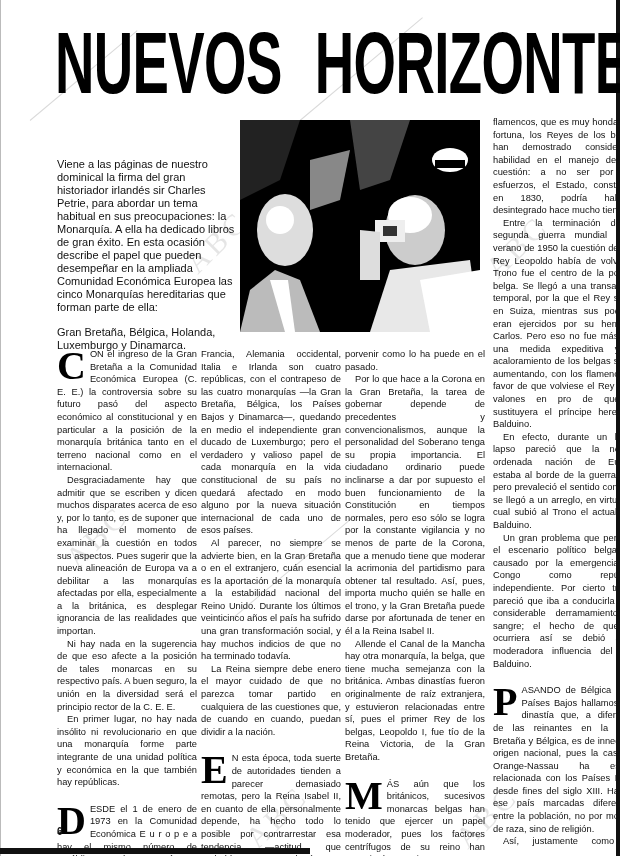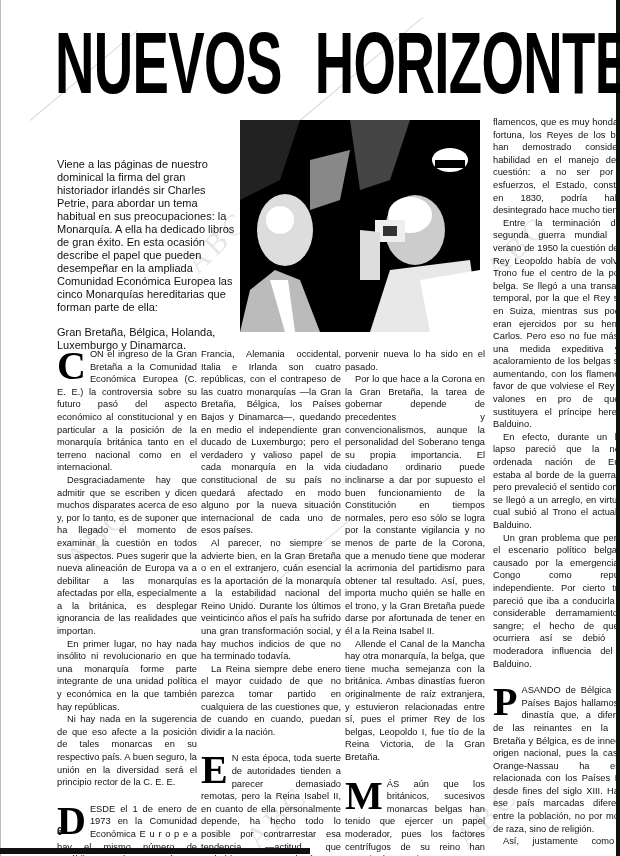--- a/index.html
+++ b/index.html
@@ -92,34 +92,34 @@
       <ellipse cx="210" cy="40" rx="18" ry="12" fill="#fff"></ellipse>
       <rect x="195" y="40" width="30" height="8" fill="#000"></rect>
       <path d="M110 0 L170 0 L150 60 L120 70 Z" fill="#444"></path>
       <path d="M70 40 L110 30 L100 80 L70 90 Z" fill="#888"></path>
     </svg>
   </div>
 
   <div class="col c1">
     <p class="noind"><span class="drop">C</span><span>ON el ingreso de la Gran Bretaña a la Comunidad Económica Europea (C. E. E.) la controversia sobre su futuro pasó del aspecto económico al constitucional y en particular a la posición de la monarquía británica tanto en el terreno nacional como en el internacional.</span></p>
     <p>Desgraciadamente hay que admitir que se escriben y dicen muchos disparates acerca de eso y, por lo tanto, es de suponer que ha llegado el momento de examinar la cuestión en todos sus aspectos. Pues sugerir que la nueva alineación de Europa va a debilitar a las monarquías afectadas por ella, especialmente a la británica, es desplegar ignorancia de las realidades que importan.</p>
+    <p>Ni hay nada en la sugerencia de que eso afecte a la posición de tales monarcas en su respectivo país. A buen seguro, la unión en la diversidad será el principio rector de la C. E. E.</p>
     <p>En primer lugar, no hay nada insólito ni revolucionario en que una monarquía forme parte integrante de una unidad política y económica en la que también hay repúblicas.</p>
-    <p>Ni hay nada en la sugerencia de que eso afecte a la posición de tales monarcas en su respectivo país. A buen seguro, la unión en la diversidad será el principio rector de la C. E. E.</p>
     <p class="noind gap"><span class="drop">D</span><span>ESDE el 1 de enero de 1973 en la Comunidad Económica E u r o p e a hay el mismo número de repúblicas que de monarquías.</span></p>
   </div>
 
   <div class="col c2">
     <p class="noind">Francia, Alemania occidental, Italia e Irlanda son cuatro repúblicas, con el contrapeso de las cuatro monarquías —la Gran Bretaña, Bélgica, los Países Bajos y Dinamarca—, quedando en medio el independiente gran ducado de Luxemburgo; pero el verdadero y valioso papel de cada monarquía en la vida constitucional de su país no quedará afectado en modo alguno por la nueva situación internacional de cada uno de esos países.</p>
     <p>Al parecer, no siempre se advierte bien, en la Gran Bretaña o en el extranjero, cuán esencial es la aportación de la monarquía a la estabilidad nacional del Reino Unido. Durante los últimos veinticinco años el país ha sufrido una gran transformación social, y hay muchos indicios de que no ha terminado todavía.</p>
     <p>La Reina siempre debe enero el mayor cuidado de que no parezca tomar partido en cualquiera de las cuestiones que, de cuando en cuando, puedan dividir a la nación.</p>
     <p class="noind gap"><span class="drop">E</span><span>N esta época, toda suerte de autoridades tienden a parecer demasiado remotas, pero la Reina Isabel II, en cuanto de ella personalmente depende, ha hecho todo lo posible por contrarrestar esa tendencia —actitud que probablemente resultará tan necesaria en el</span></p>
   </div>
 
   <div class="col c3">
-    <p class="noind">porvenir nueva lo ha sido en el pasado.</p>
+    <p class="noind">porvenir como lo ha puede en el pasado.</p>
     <p>Por lo que hace a la Corona en la Gran Bretaña, la tarea de gobernar depende de precedentes y convencionalismos, aunque la personalidad del Soberano tenga su propia importancia. El ciudadano ordinario puede inclinarse a dar por supuesto el buen funcionamiento de la Constitución en tiempos normales, pero eso sólo se logra por la constante vigilancia y no menos de parte de la Corona, que a menudo tiene que moderar la acrimonia del partidismo para obtener tal resultado. Así, pues, importa mucho quién se halle en el trono, y la Gran Bretaña puede darse por afortunada de tener en él a la Reina Isabel II.</p>
     <p>Allende el Canal de la Mancha hay otra monarquía, la belga, que tiene mucha semejanza con la británica. Ambas dinastías fueron originalmente de raíz extranjera, y estuvieron relacionadas entre sí, pues el primer Rey de los belgas, Leopoldo I, fue tío de la Reina Victoria, de la Gran Bretaña.</p>
     <p class="noind gap"><span class="drop">M</span><span>ÁS aún que los británicos, sucesivos monarcas belgas han tenido que ejercer un papel moderador, pues los factores centrífugos de su reino han necesitado siempre muy cuidadoso manejo. Surgen de la división entre elementos franceses y</span></p>
   </div>
 
   <div class="col c4">
     <div class="inner">
       <p class="noind">flamencos, que es muy honda. Por fortuna, los Reyes de los belgas han demostrado considerable habilidad en el manejo de esa cuestión: a no ser por sus esfuerzos, el Estado, constituido en 1830, podría haberse desintegrado hace mucho tiempo.</p>
       <p>Entre la terminación de la segunda guerra mundial y el verano de 1950 la cuestión de si el Rey Leopoldo había de volver al Trono fue el centro de la política belga. Se llegó a una transacción temporal, por la que el Rey siguió en Suiza, mientras sus poderes eran ejercidos por su hermano Carlos. Pero eso no fue más que una medida expeditiva y el acaloramiento de los belgas siguió aumentando, con los flamencos a favor de que volviese el Rey y los valones en pro de que le sustituyera el príncipe heredero, Balduino.</p>
       <p>En efecto, durante un breve lapso pareció que la normal ordenada nación de Europa estaba al borde de la guerra civil; pero prevaleció el sentido común y se llegó a un arreglo, en virtud del cual subió al Trono el actual Rey Balduino.</p>

